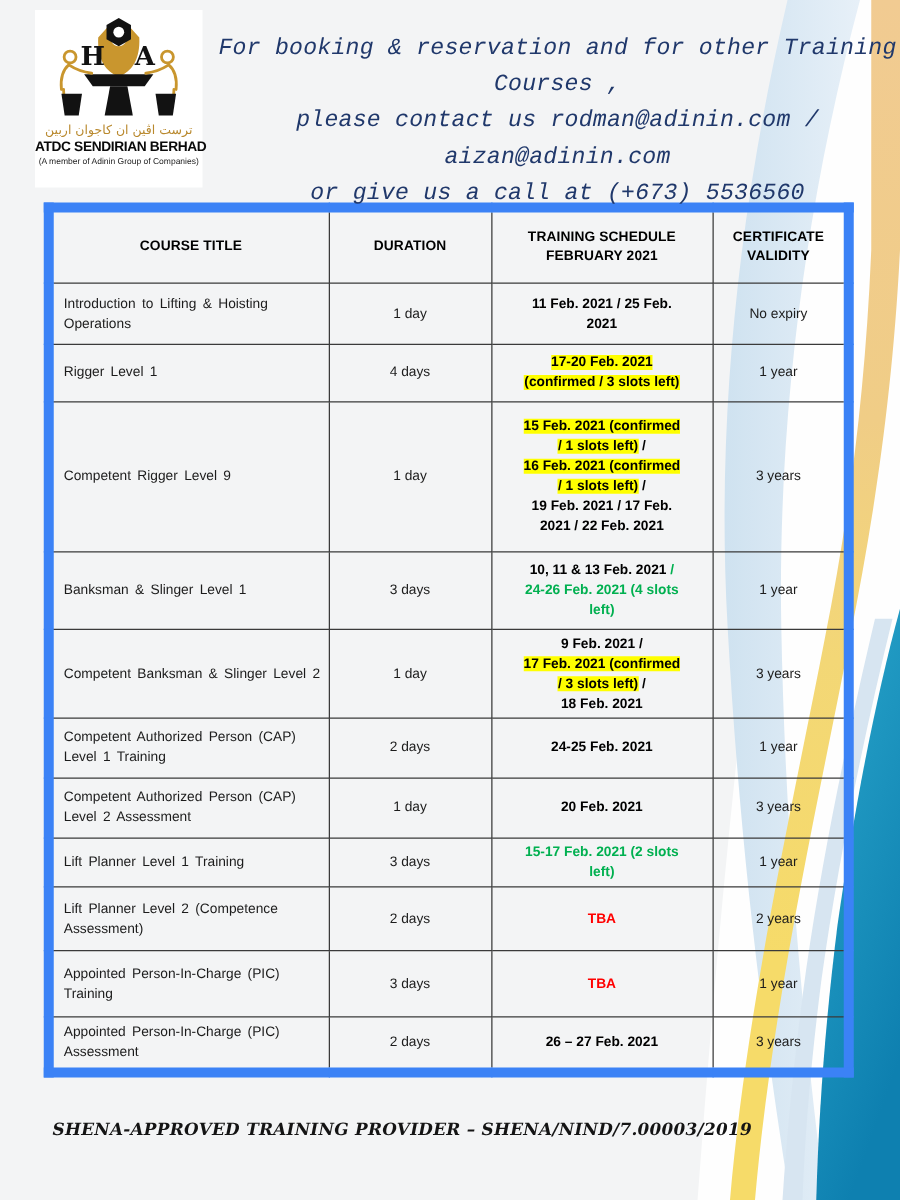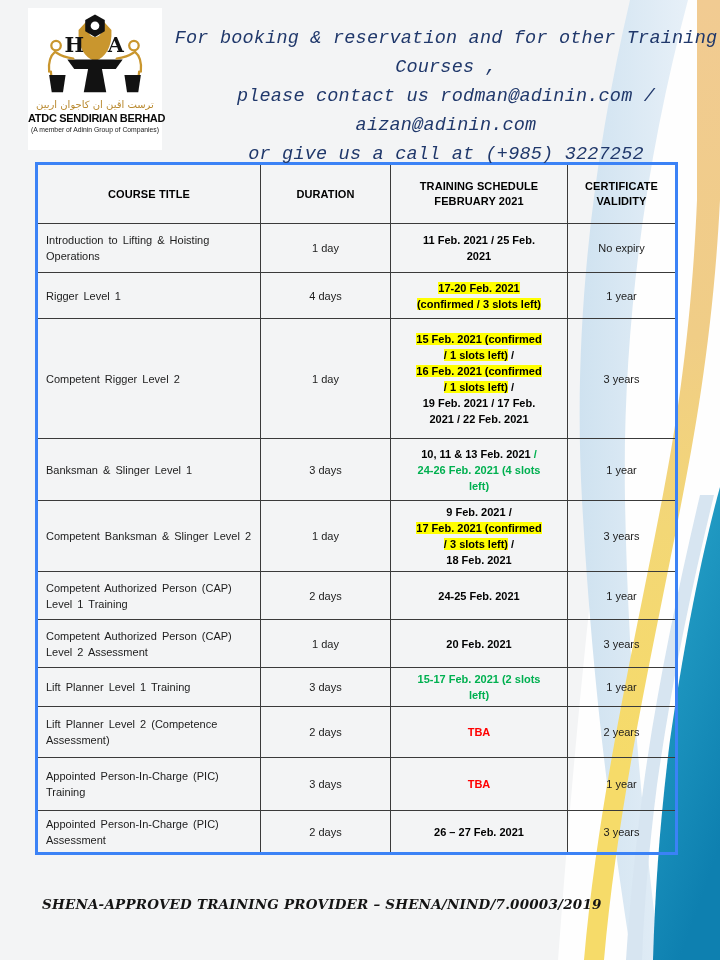--- a/index.html
+++ b/index.html
@@ -32,21 +32,21 @@
   .contact{
     position:absolute;left:172px;top:24px;width:548px;z-index:2;
     text-align:center;color:var(--navy,#20386b);
     font-family:Liberation Mono, monospace;font-style:italic;
     font-size:18.5px;line-height:29px;letter-spacing:0.2px;
   }
   
   table.schedule{
     position:absolute;left:35px;top:162px;width:640px;z-index:1;
     border-collapse:collapse;table-layout:fixed;
-    border:3px solid #3b82f6;
+    border:8px solid #3b82f6;
     background:transparent;
   }
   table.schedule th, table.schedule td{
     border:1px solid #3a3a3a;vertical-align:middle;
     font-size:11px;color:#1c1c1c;background:transparent;
   }
   table.schedule thead tr{height:60px;}
   table.schedule th{
     font-weight:bold;color:#000;text-align:center;
     white-space:pre-line;line-height:15px;letter-spacing:0.1px;
@@ -122,21 +122,21 @@
       <path fill="#121212" d="M94,74 L113,74 L110,94 L97,94 Z"></path>
     </svg>
     <div class="jawi">ترست اڤين ان كاجوان اربين</div>
     <div class="company">ATDC SENDIRIAN BERHAD</div>
     <div class="member">(A member of Adinin Group of Companies)</div>
   </div>
 
   <div class="contact">
     <div>For booking &amp; reservation and for other Training Courses ,</div>
     <div>please contact us rodman@adinin.com / aizan@adinin.com</div>
-    <div>or give us a call at (+985) 3227252</div>
+    <div>or give us a call at (+673) 5536560</div>
   </div>
 
   <table class="schedule">
     <colgroup>
       <col style="width:224px">
         <col style="width:130px">
         <col style="width:177px">
         <col style="width:109px">
     </colgroup>
     <thead>
@@ -156,21 +156,21 @@
           <td class="c-sched"><span class="seg-b">11 Feb. 2021 / 25 Feb. 2021</span></td>
           <td class="c-val">No expiry</td>
         </tr>
         <tr style="height: 46px;">
           <td class="c-course">Rigger Level 1</td>
           <td class="c-dur">4 days</td>
           <td class="c-sched"><span class="seg-hl">17-20 Feb. 2021 (confirmed / 3 slots left)</span></td>
           <td class="c-val">1 year</td>
         </tr>
         <tr style="height: 120px;">
-          <td class="c-course">Competent Rigger Level 2</td>
+          <td class="c-course">Competent Rigger Level 9</td>
           <td class="c-dur">1 day</td>
           <td class="c-sched"><span class="seg-hl">15 Feb. 2021 (confirmed / 1 slots left)</span><span class="seg-b"> / </span><br><span class="seg-hl">16 Feb. 2021 (confirmed / 1 slots left)</span><span class="seg-b"> / </span><br><span class="seg-b">19 Feb. 2021 / 17 Feb. 2021 / 22 Feb. 2021</span></td>
           <td class="c-val">3 years</td>
         </tr>
         <tr style="height: 62px;">
           <td class="c-course">Banksman &amp; Slinger Level 1</td>
           <td class="c-dur">3 days</td>
           <td class="c-sched"><span class="seg-b">10, 11 &amp; 13 Feb. 2021</span><span class="seg-g"> / </span><br><span class="seg-g">24-26 Feb. 2021 (4 slots left)</span></td>
           <td class="c-val">1 year</td>
         </tr>

